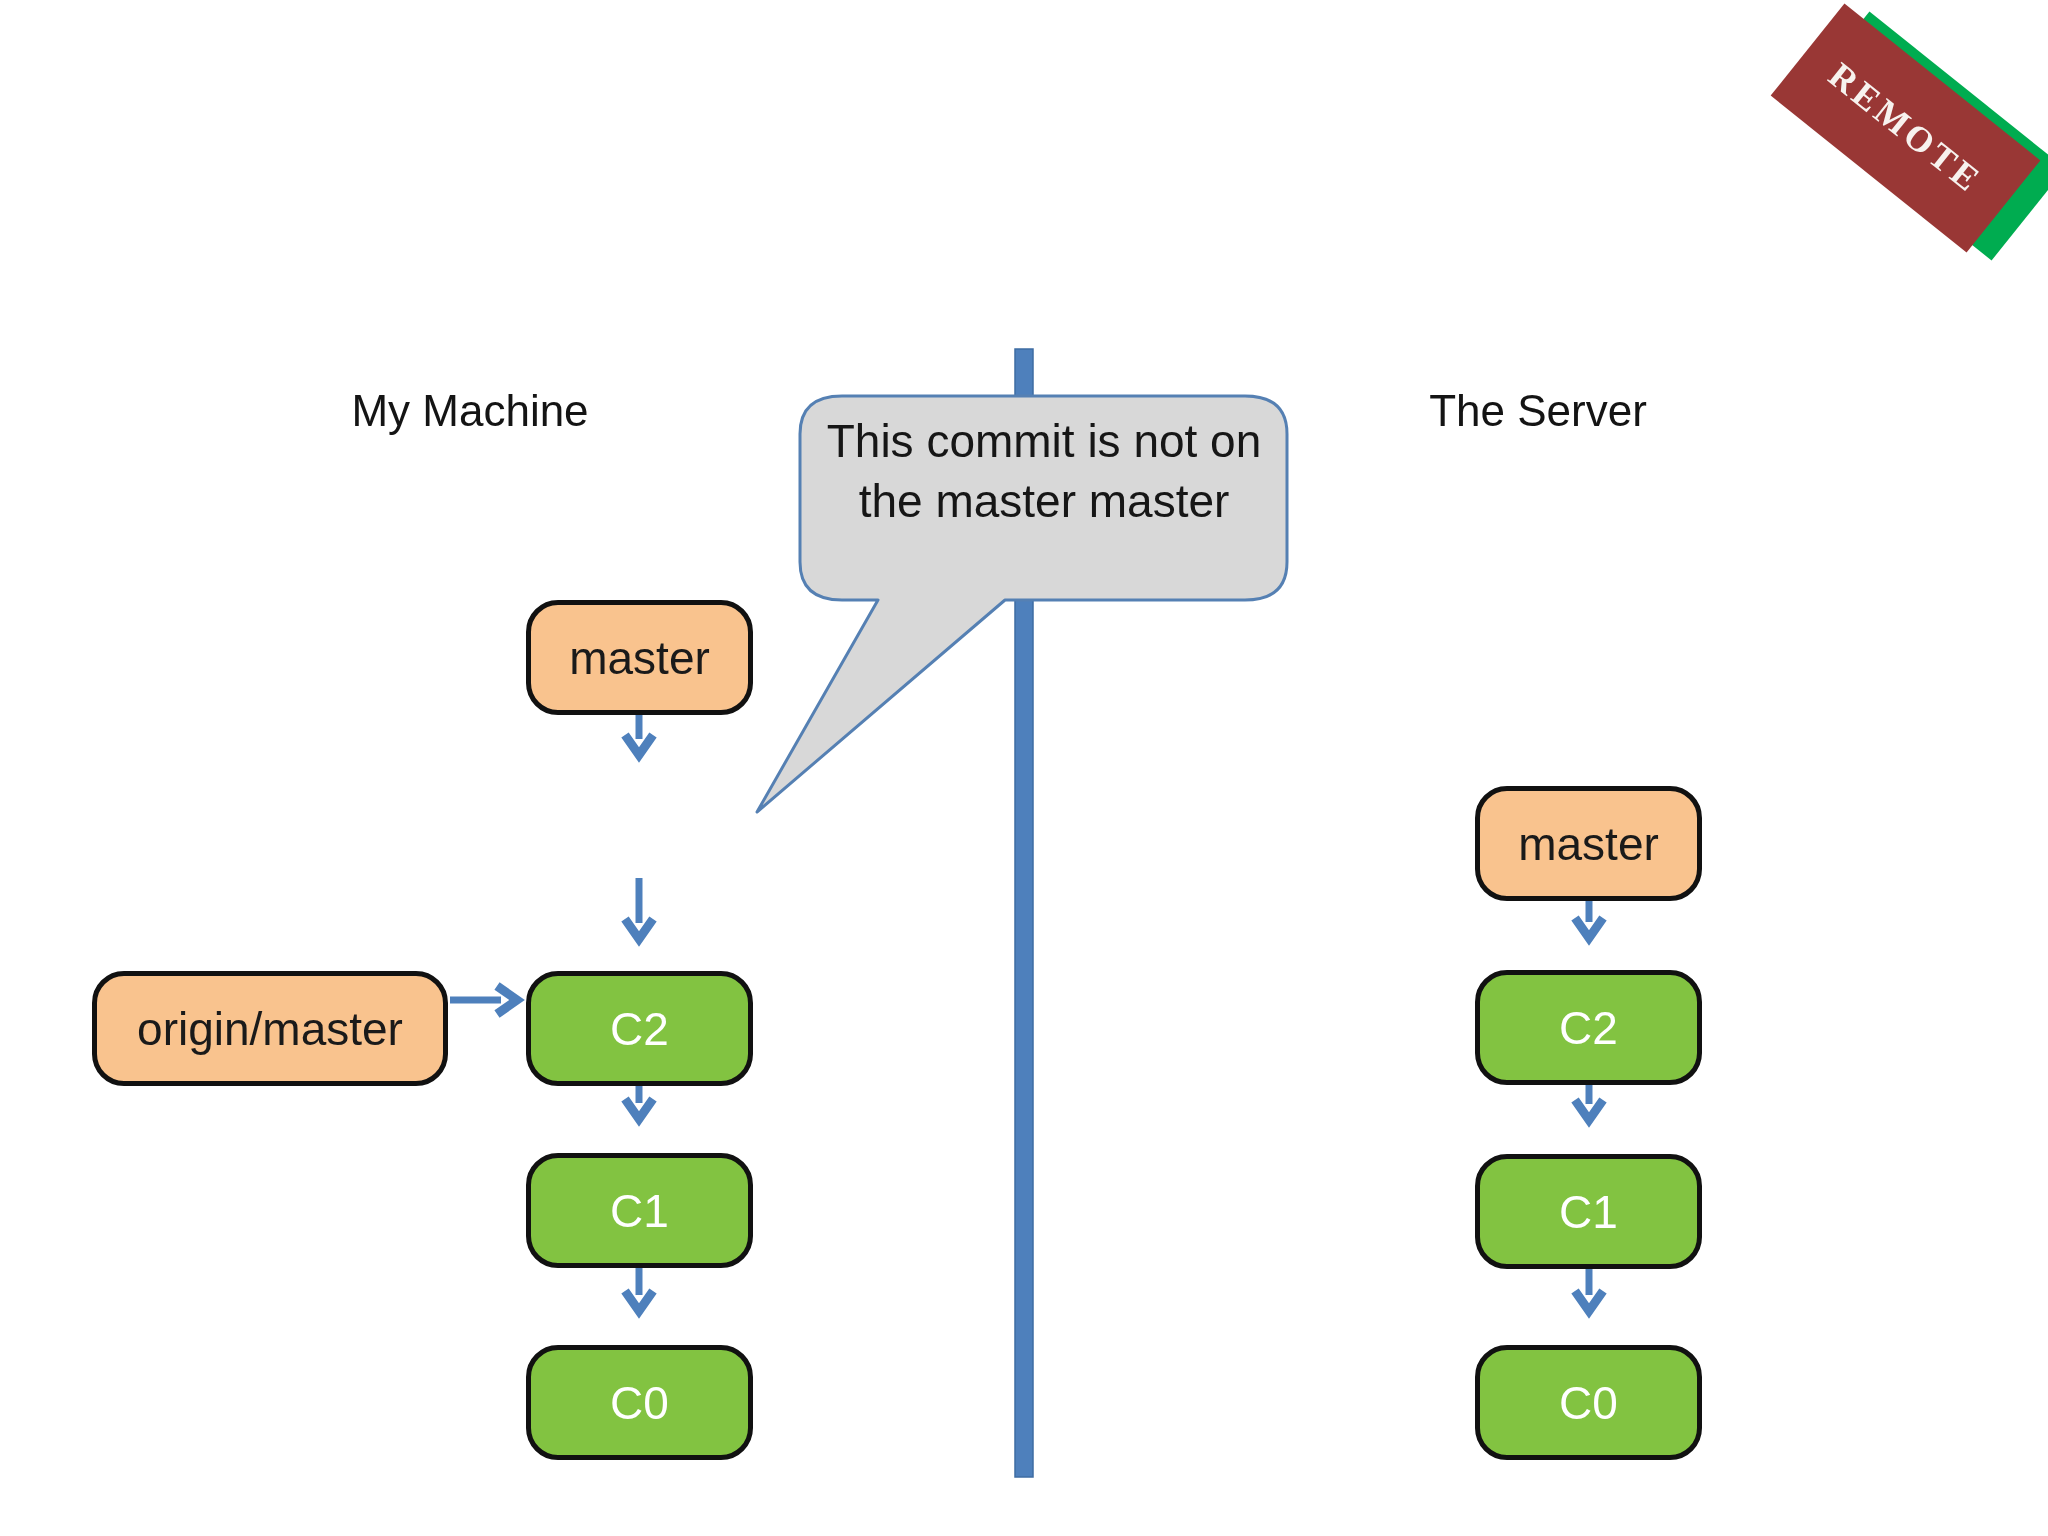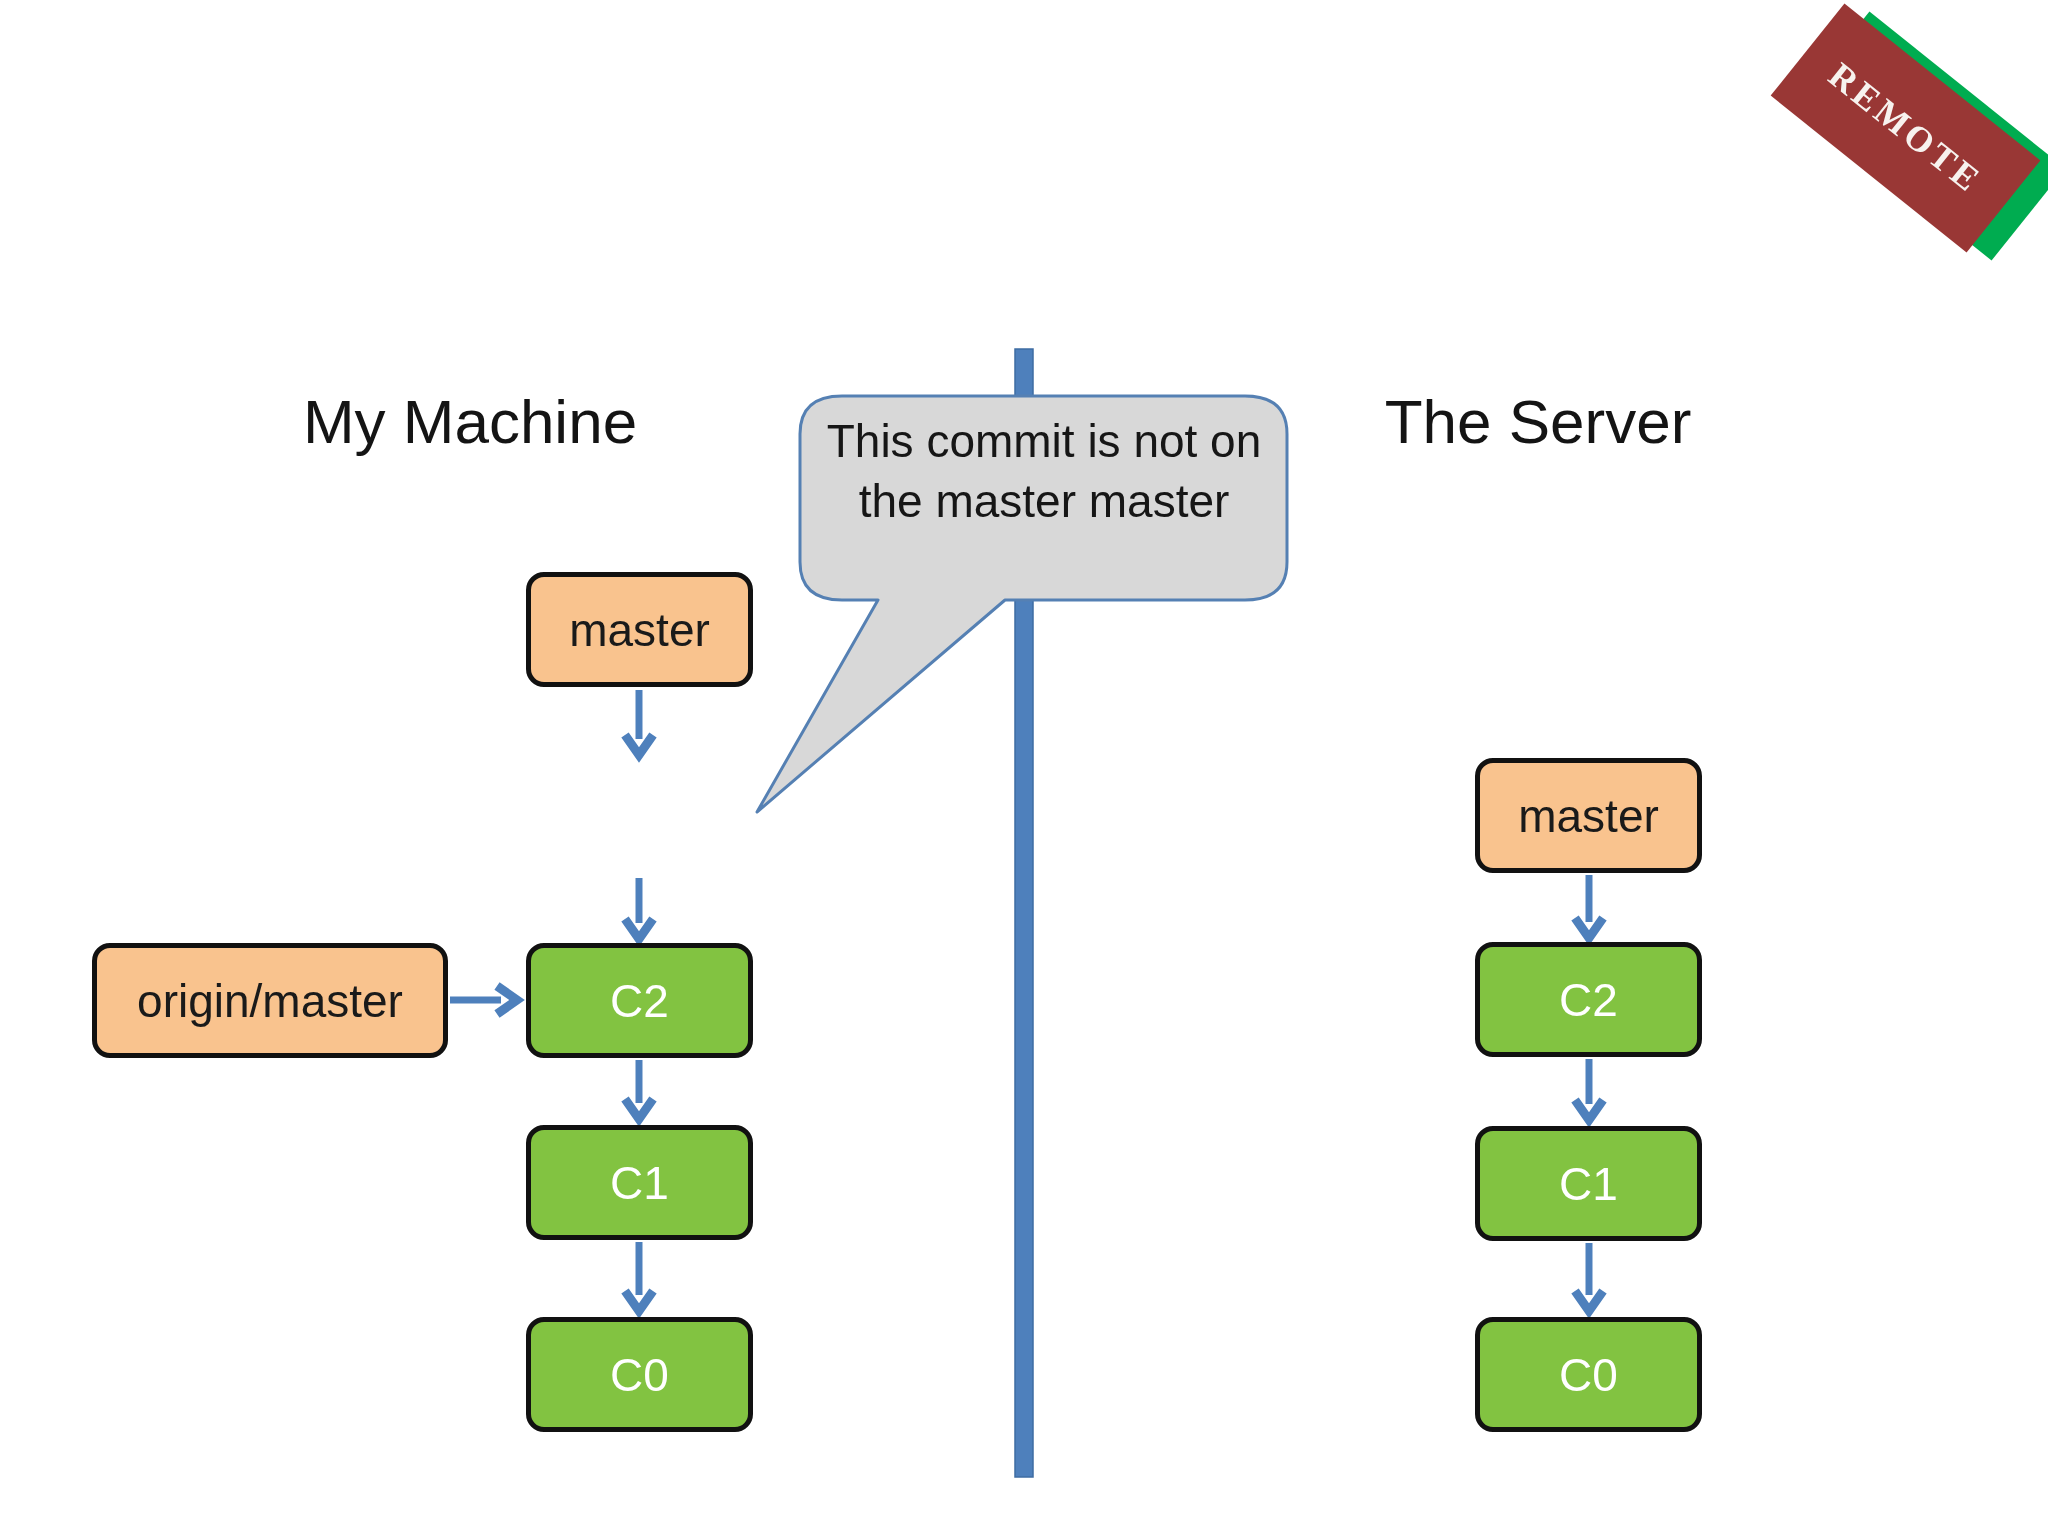--- a/index.html
+++ b/index.html
@@ -14,36 +14,37 @@
   .abs{position:absolute;}
   .title{
     left:0;top:112px;width:2048px;
     text-align:center;
     font-size:100px;
     letter-spacing:-1px;
     color:#0d0d0d;
     z-index:3;
   }
   .col-label{
-    font-size:62px;
+    font-size:44px;
     color:#141414;
     text-align:center;
     z-index:3;
   }
   .col-label.left{left:290px;top:386px;width:360px;}
   .col-label.right{left:1358px;top:386px;width:360px;}
 
   
   .node{
     box-sizing:border-box;
     border:5px solid #111;
-    border-radius:18px;
+    border-radius:32px;
     display:flex;align-items:center;justify-content:center;
     z-index:4;
     font-size:46px;
+    margin-top:28px;
   }
   .node.green{background:#82C341;color:#ffffff;}
   .node.orange{background:#F9C38E;color:#1a1a1a;}
   .w-std{width:227px;height:115px;}
   .w-wide{width:356px;height:115px;}
 
   
   .lm  {left:526px;top:572px;}
   .lc3 {left:526px;top:759px;}
   .lc2 {left:526px;top:943px;}

